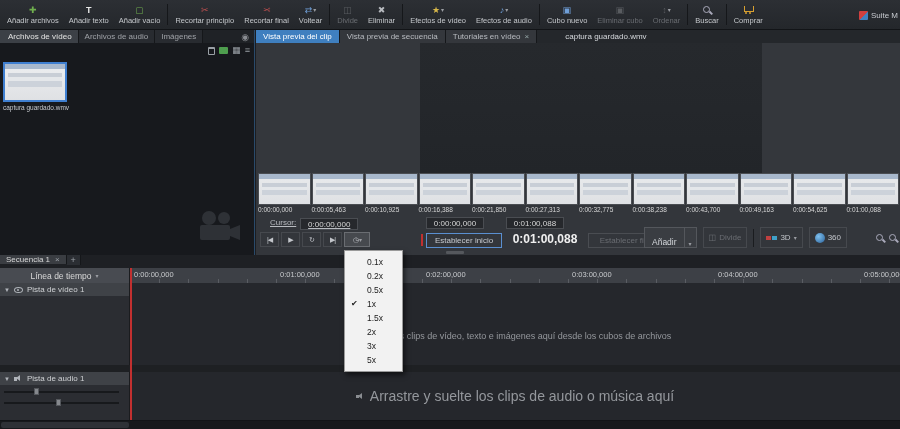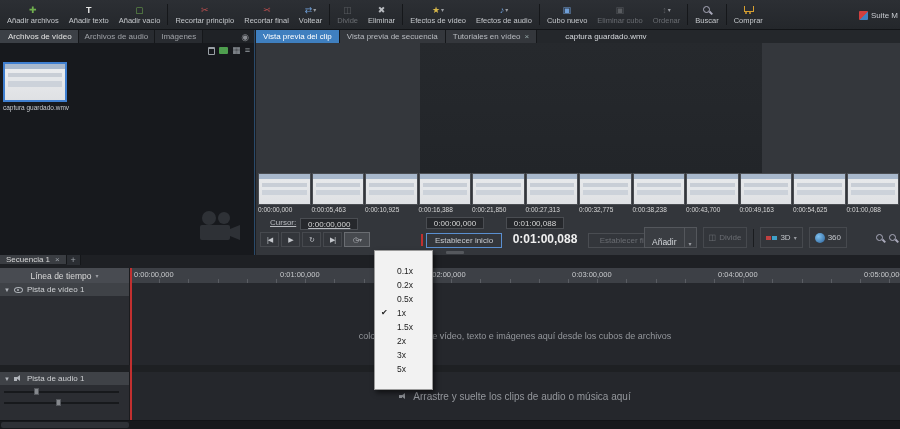--- a/index.html
+++ b/index.html
@@ -119,32 +119,32 @@
   .trk-head .caret { font-size:6px; color:#b0b4ba; }
   .eye-icon { width:9px; height:6px; border:1px solid #b0b4ba; border-radius:50%; position:relative; display:inline-block; }
   .eye-icon::after { content:""; position:absolute; left:2.5px; top:1px; width:2px; height:2px; background:#b0b4ba; border-radius:50%; }
   .spk { width:9px; height:8px; position:relative; display:inline-block; }
   .spk::before { content:""; position:absolute; left:0; top:2.5px; width:3px; height:3.5px; background:#b0b4ba; }
   .spk::after { content:""; position:absolute; left:2px; top:0.5px; border-top:3.5px solid transparent; border-bottom:3.5px solid transparent; border-right:4.5px solid #b0b4ba; }
   .spk.dim::before { background:#8a8d92; } .spk.dim::after { border-right-color:#8a8d92; }
   .trk-area { position:absolute; left:130px; right:0; top:0; height:100%; background:#25272c; display:flex; align-items:center; justify-content:center; gap:5px; }
   .hint { font-size:9px; color:#94979c; }
   .video-row .trk-area { padding-top:24px; }
-  .audio-row .hint { font-size:10px; }
+  .audio-row .hint { font-size:14px; }
   .row-gap { position:absolute; top:110px; left:0; right:0; height:7px; background:#1e2023; }
   .sliders { padding:3px 4px 0; display:flex; flex-direction:column; gap:4px; }
   .slider { position:relative; height:7px; }
   .slider .track { position:absolute; left:0; right:6px; top:3px; height:2px; background:#17191c; }
   .slider .thumbk { position:absolute; top:0; width:5px; height:7px; background:#85888d; border:1px solid #55585d; }
   .hscroll { position:absolute; bottom:0; left:0; right:0; height:9px; background:#17191c; border-top:1px solid #121417; }
   .hthumb { position:absolute; left:1px; top:1px; width:128px; height:6px; background:#2e3136; border-radius:2px; }
   .playhead { position:absolute; left:130px; top:13px; bottom:9px; width:2px; background:#c23030; z-index:5; }
 
   
-  .speed-menu { position:absolute; left:374px; top:250px; width:59px; background:#f2f2f2; border:1px solid #9a9a9a; box-shadow:2px 3px 5px rgba(0,0,0,.55); z-index:30; padding:13px 0; }
+  .speed-menu { position:absolute; left:344px; top:250px; width:59px; background:#f2f2f2; border:1px solid #9a9a9a; box-shadow:2px 3px 5px rgba(0,0,0,.55); z-index:30; padding:4px 0; }
   .menu-item { height:14px; line-height:14px; font-size:8.5px; color:#222; padding-left:22px; position:relative; white-space:nowrap; }
   .menu-item .chk { position:absolute; left:6px; top:0; font-size:8px; color:#222; }
 </style>
 </head>
 <body>
 
 <div class="app">
 
   <div class="toolbar">
     <div class="tbtn">

